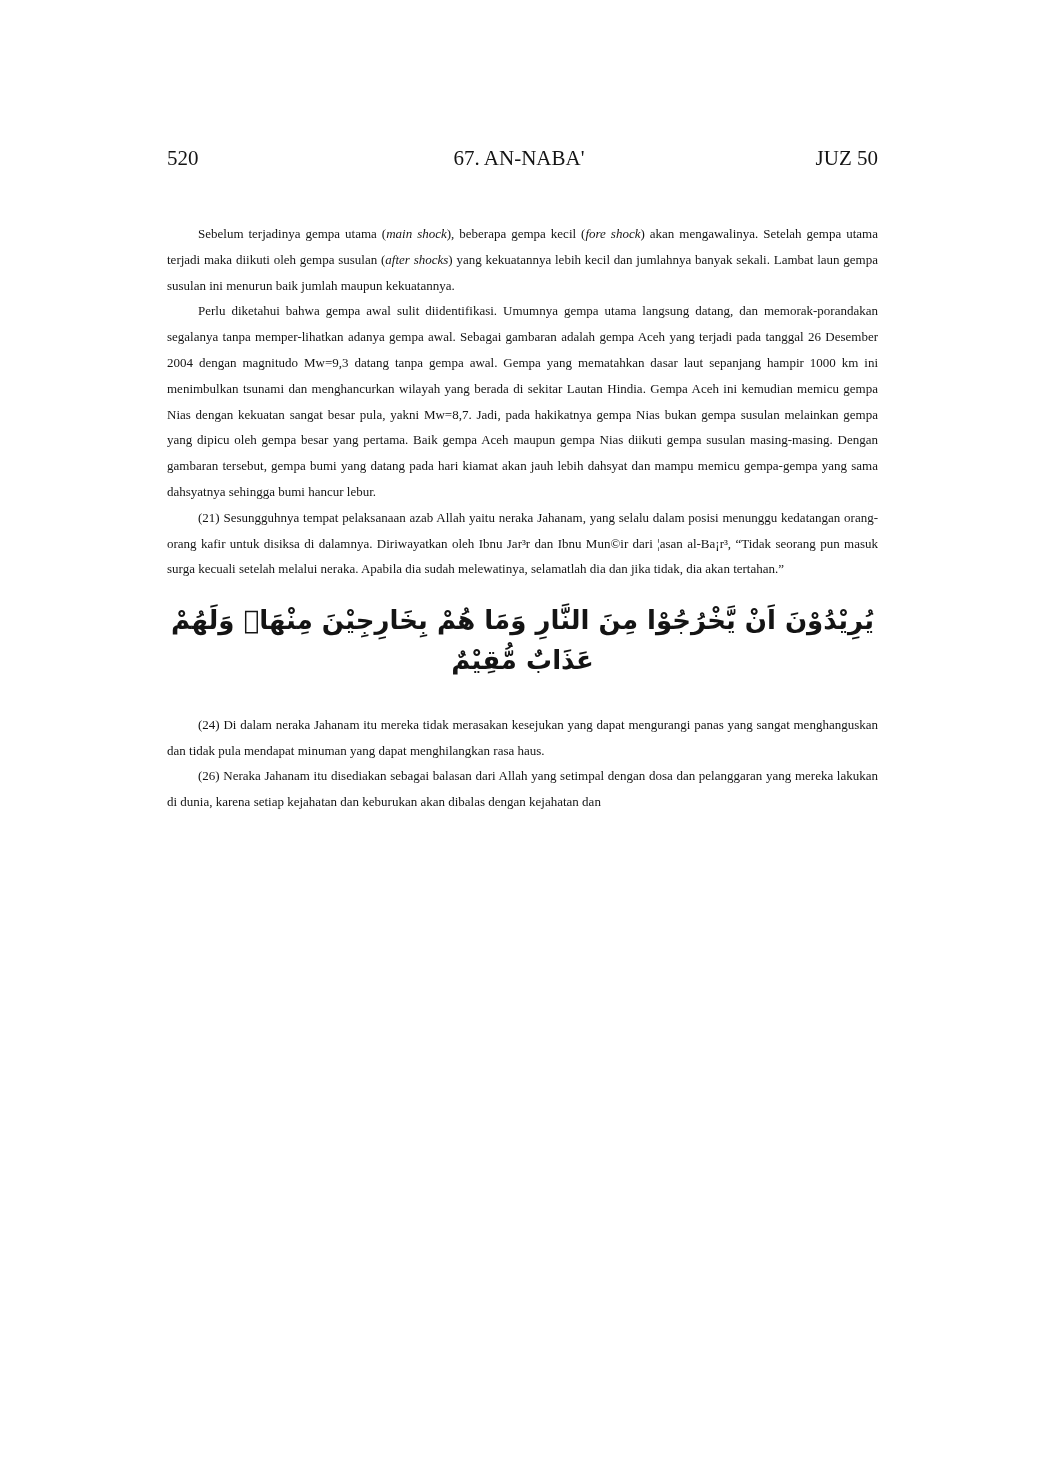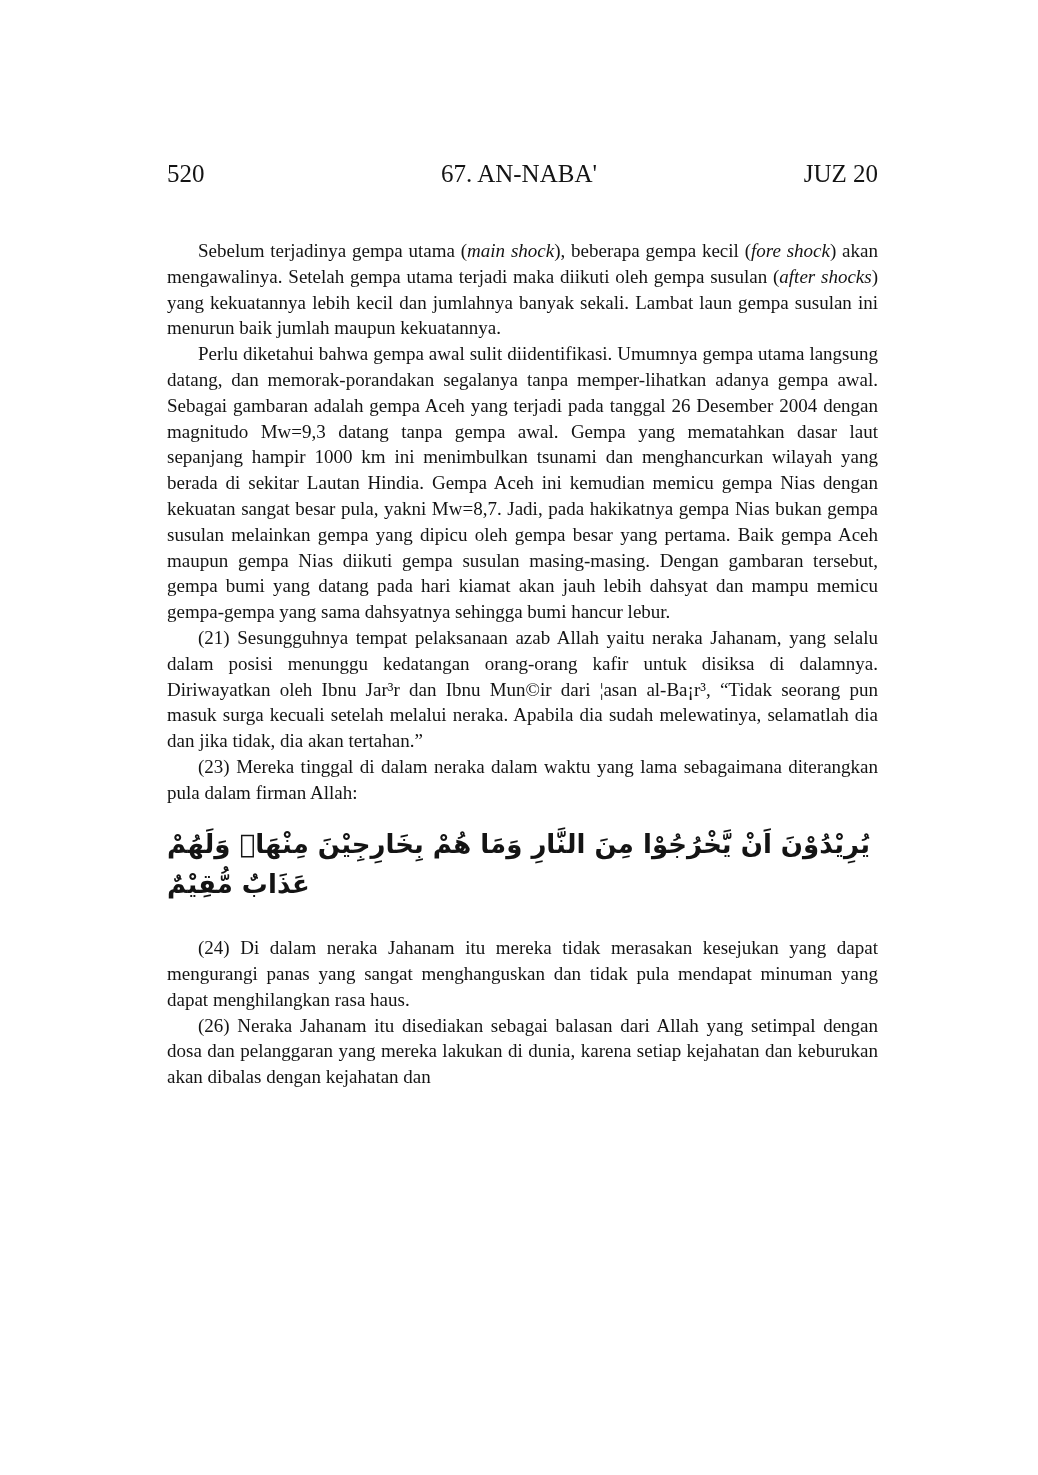--- a/index.html
+++ b/index.html
@@ -16,45 +16,44 @@
     font-family: "Liberation Serif", serif;
     color: #141414;
   }
   .page-inner {
     padding: 146px 160px 0 167px;
   }
   .page-header {
     display: flex;
     justify-content: space-between;
     align-items: baseline;
-    font-size: 25px;
+    font-size: 21px;
     margin-bottom: 50px;
-    margin-top: 14px;
   }
   .page-header .hdr-center {
     position: absolute;
     left: 50%;
     transform: translateX(-50%);
   }
   .body-text p {
     margin: 0;
-    font-size: 19px;
+    font-size: 13px;
     line-height: 25.8px;
     text-align: justify;
     text-justify: inter-word;
   }
   .body-text p.indent {
     text-indent: 31px;
   }
   .body-text p.gap-top {
     margin-top: 31px;
   }
   .body-text p.arabic {
     direction: rtl;
-    text-align: left;
+    text-align: center;
     font-family: "DejaVu Sans", "DejaVu Serif", sans-serif;
     font-size: 26px;
     font-weight: bold;
     line-height: 1.55;
     margin: 18px 0 14px 0;
     text-indent: 0;
   }
   .body-text p.translation {
     text-indent: 0;
   }
@@ -63,25 +62,24 @@
   }
 </style>
 </head>
 <body>
 
 <div class="sheet">
   <div class="page-inner">
     <div class="page-header">
       <span class="hdr-left">520</span>
       <span class="hdr-center">67. AN-NABA'</span>
-      <span class="hdr-right">JUZ 20</span>
+      <span class="hdr-right">JUZ 50</span>
     </div>
     <div class="body-text" id="body-text">
         <p class="indent"><span>Sebelum terjadinya gempa utama (</span><i>main shock</i><span>), beberapa gempa kecil (</span><i>fore shock</i><span>) akan mengawalinya. Setelah gempa utama terjadi maka diikuti oleh gempa susulan (</span><i>after shocks</i><span>) yang kekuatannya lebih kecil dan jumlahnya banyak sekali. Lambat laun gempa susulan ini menurun baik jumlah maupun kekuatannya.</span></p>
         <p class="indent"><span>Perlu diketahui bahwa gempa awal sulit diidentifikasi. Umumnya gempa utama langsung datang, dan memorak-porandakan segalanya tanpa memper-lihatkan adanya gempa awal. Sebagai gambaran adalah gempa Aceh yang terjadi pada tanggal 26 Desember 2004 dengan magnitudo Mw=9,3 datang tanpa gempa awal. Gempa yang mematahkan dasar laut sepanjang hampir 1000 km ini menimbulkan tsunami dan menghancurkan wilayah yang berada di sekitar Lautan Hindia. Gempa Aceh ini kemudian memicu gempa Nias dengan kekuatan sangat besar pula, yakni Mw=8,7. Jadi, pada hakikatnya gempa Nias bukan gempa susulan melainkan gempa yang dipicu oleh gempa besar yang pertama. Baik gempa Aceh maupun gempa Nias diikuti gempa susulan masing-masing. Dengan gambaran tersebut, gempa bumi yang datang pada hari kiamat akan jauh lebih dahsyat dan mampu memicu gempa-gempa yang sama dahsyatnya sehingga bumi hancur lebur.</span></p>
         <p class="indent"><span>(21) Sesungguhnya tempat pelaksanaan azab Allah yaitu neraka Jahanam, yang selalu dalam posisi menunggu kedatangan orang-orang kafir untuk disiksa di dalamnya. Diriwayatkan oleh Ibnu Jar³r dan Ibnu Mun©ir dari ¦asan al-Ba¡r³, “Tidak seorang pun masuk surga kecuali setelah melalui neraka. Apabila dia sudah melewatinya, selamatlah dia dan jika tidak, dia akan tertahan.”</span></p>
-        <p class="indent"><span>(23) Mereka tinggal di dalam neraka dalam waktu yang lama sebagaimana diterangkan pula dalam firman Allah:</span></p>
         <p class="arabic"><span>يُرِيْدُوْنَ اَنْ يَّخْرُجُوْا مِنَ النَّارِ وَمَا هُمْ بِخَارِجِيْنَ مِنْهَاۖ وَلَهُمْ عَذَابٌ مُّقِيْمٌ</span></p>
         <p class="indent gap-top"><span>(24) Di dalam neraka Jahanam itu mereka tidak merasakan kesejukan yang dapat mengurangi panas yang sangat menghanguskan dan tidak pula mendapat minuman yang dapat menghilangkan rasa haus.</span></p>
         <p class="indent"><span>(26) Neraka Jahanam itu disediakan sebagai balasan dari Allah yang setimpal dengan dosa dan pelanggaran yang mereka lakukan di dunia, karena setiap kejahatan dan keburukan akan dibalas dengan kejahatan dan</span></p>
       </div>
   </div>
 </div>
 
 </body></html>

